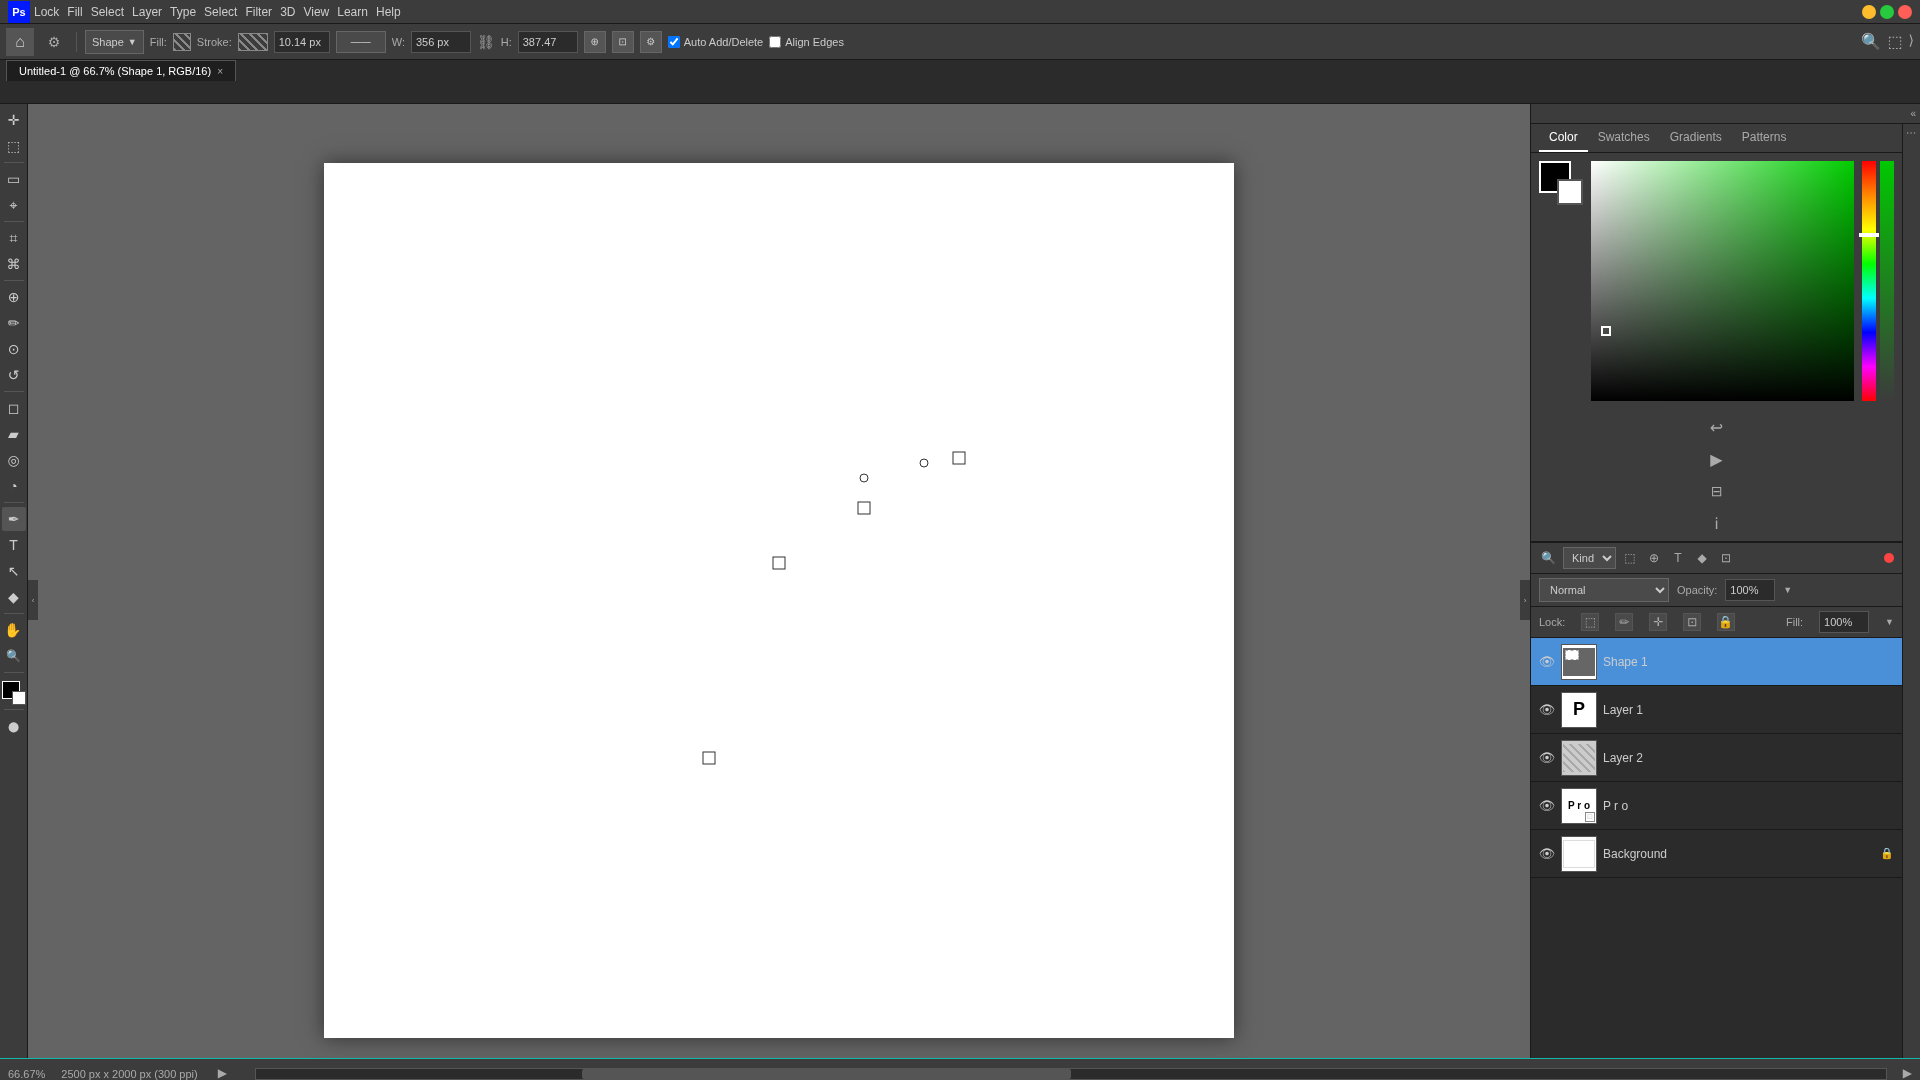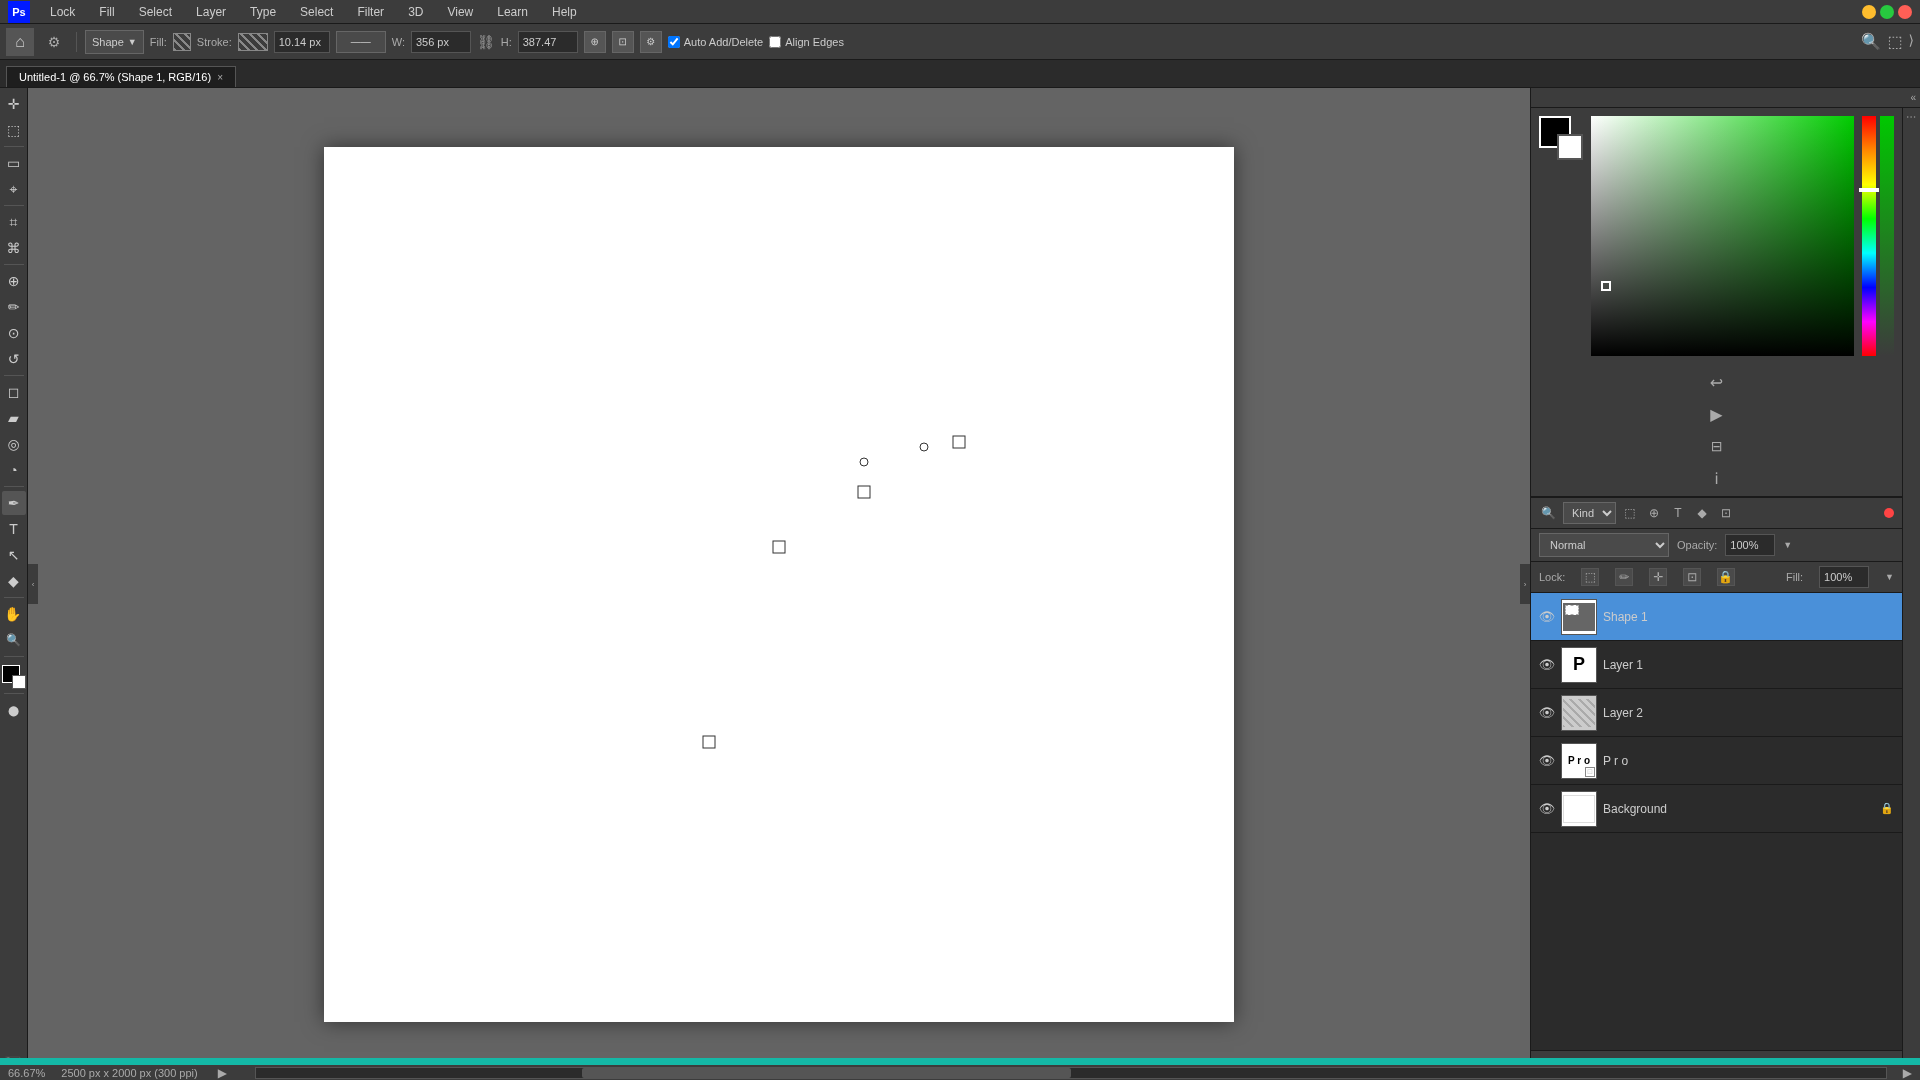--- a/index.html
+++ b/index.html
@@ -1,39 +1,39 @@
 <!DOCTYPE html>
 <html><head>
   <meta charset="utf-8">
   <style>
     * { margin: 0; padding: 0; box-sizing: border-box; }
     body { width: 1920px; height: 1080px; overflow: hidden; background: #2b2b2b; font-family: Arial, sans-serif; font-size: 12px; color: #ccc; user-select: none; }
 
     
-    #menubar { display: flex; align-items: center; background: #3c3c3c; height: 24px; padding: 0 8px; gap: 16px; border-bottom: 1px solid #1a1a1a; }
+    #menubar { display: flex; align-items: center; background: #3c3c3c; height: 24px; padding: 0 8px; gap: 0; border-bottom: 1px solid #1a1a1a; }
     #menubar .menu-item { color: #ccc; font-size: 12px; cursor: pointer; padding: 2px 4px; }
     .window-controls { margin-left: auto; display: flex; gap: 4px; }
     .win-btn { width: 14px; height: 14px; border-radius: 50%; cursor: pointer; }
     .win-close { background: #ff5f56; }
     .win-min { background: #ffbd2e; }
     .win-max { background: #27c93f; }
 
     
     #toolbar { display: flex; align-items: center; background: #3c3c3c; height: 36px; padding: 0 6px; gap: 6px; border-bottom: 1px solid #1a1a1a; }
     .toolbar-sep { width: 1px; height: 20px; background: #555; margin: 0 2px; }
     .toolbar-label { color: #aaa; font-size: 11px; }
     .toolbar-val { color: #ccc; font-size: 11px; background: #2b2b2b; border: 1px solid #555; padding: 1px 4px; height: 22px; width: 60px; display: flex; align-items: center; }
     .toolbar-check { display: flex; align-items: center; gap: 4px; font-size: 11px; color: #ccc; }
     .toolbar-check input { width: 12px; height: 12px; }
     .stroke-preview { width: 30px; height: 18px; border: 1px solid #888; background: repeating-linear-gradient(45deg, #888 0, #888 2px, transparent 2px, transparent 6px); }
     .fill-preview { width: 18px; height: 18px; background: repeating-linear-gradient(45deg, #888 0, #888 2px, transparent 2px, transparent 6px); border: 1px solid #888; }
     .shape-dropdown { background: #4a4a4a; border: 1px solid #666; color: #ccc; padding: 2px 6px; font-size: 11px; cursor: pointer; height: 24px; display: flex; align-items: center; gap: 4px; }
 
     
-    #tabbar { background: #2b2b2b; height: 28px; display: flex; align-items: flex-end; padding-left: 6px; border-bottom: 1px solid #1a1a1a; }
+    #tabbar { background: #2b2b2b; height: 44px; display: flex; align-items: flex-start; padding-left: 6px; border-bottom: 1px solid #1a1a1a; }
     .tab { background: #4a4a4a; color: #ccc; padding: 4px 12px; font-size: 11px; cursor: pointer; border: 1px solid #555; border-bottom: none; display: flex; align-items: center; gap: 6px; }
     .tab.active { background: #1e1e1e; color: #fff; }
     .tab .close-tab { color: #aaa; font-size: 10px; cursor: pointer; }
 
     
     #main { display: flex; height: calc(1080px - 24px - 36px - 28px); }
 
     
     #tools { width: 28px; background: #3c3c3c; display: flex; flex-direction: column; align-items: center; padding: 4px 0; gap: 2px; border-right: 1px solid #1a1a1a; }
     .tool-btn { width: 24px; height: 24px; display: flex; align-items: center; justify-content: center; cursor: pointer; color: #ccc; font-size: 14px; border-radius: 2px; }
@@ -90,21 +90,21 @@
     
     .layers-list { flex: 1; overflow-y: auto; background: #2b2b2b; }
     .layer-item { display: flex; align-items: center; padding: 4px 8px; height: 48px; border-bottom: 1px solid #1a1a1a; cursor: pointer; gap: 6px; }
     .layer-item.active { background: #4a90d9; }
     .layer-vis { width: 16px; height: 16px; display: flex; align-items: center; justify-content: center; color: #ccc; cursor: pointer; font-size: 13px; }
     .layer-thumb { width: 36px; height: 36px; border: 1px solid #555; overflow: hidden; display: flex; align-items: center; justify-content: center; background: #fff; flex-shrink: 0; }
     .layer-name { color: #ccc; font-size: 12px; flex: 1; }
     .layer-lock { color: #aaa; font-size: 11px; margin-left: auto; }
 
     
-    #statusbar { height: 22px; background: #3c3c3c; display: flex; align-items: center; padding: 0 8px; gap: 16px; border-top: 7px solid #14b8a6; position: fixed; bottom: 0; left: 0; width: 100%; }
+    #statusbar { height: 22px; background: #3c3c3c; display: flex; align-items: flex-end; padding: 0 8px; gap: 16px; border-top: 1px solid #14b8a6; position: fixed; bottom: 0; left: 0; width: 100%; }
     .status-item { color: #aaa; font-size: 11px; }
   </style>
 </head>
 <body>
 
 <div id="menubar">
   <div style="width:22px;height:22px;background:#001aff;display:flex;align-items:center;justify-content:center;color:white;font-weight:bold;font-size:11px;flex-shrink:0;">Ps</div>
   <span class="menu-item">Lock</span>
   <span class="menu-item">Fill</span>
   <span class="menu-item">Select</span>
@@ -242,20 +242,26 @@
 
     <div style="display:flex;align-items:center;background:#3c3c3c;height:20px;border-bottom:1px solid #1a1a1a;padding:0 4px;">
       <div style="color:#aaa;cursor:pointer;font-size:10px;margin-left:auto;">«</div>
     </div>
 
     <div style="display:flex;height:calc(100% - 20px);">
 
       <div style="flex:1;display:flex;flex-direction:column;">
 
         <div id="color-panel">
+          <div class="panel-tabs">
+            <span class="panel-tab active">Color</span>
+            <span class="panel-tab">Swatches</span>
+            <span class="panel-tab">Gradients</span>
+            <span class="panel-tab">Patterns</span>
+          </div>
           <div class="color-panel-body">
 
             <div class="color-fg-bg">
               <div class="color-fg"></div>
               <div class="color-bg"></div>
             </div>
 
             <div style="display:flex;gap:4px;flex:1;">
               <div class="color-gradient-area" style="flex:1;height:240px;position:relative;cursor:crosshair;">
                 <div style="width:100%;height:100%;background:linear-gradient(to right, white, #00cc00);position:relative;">

